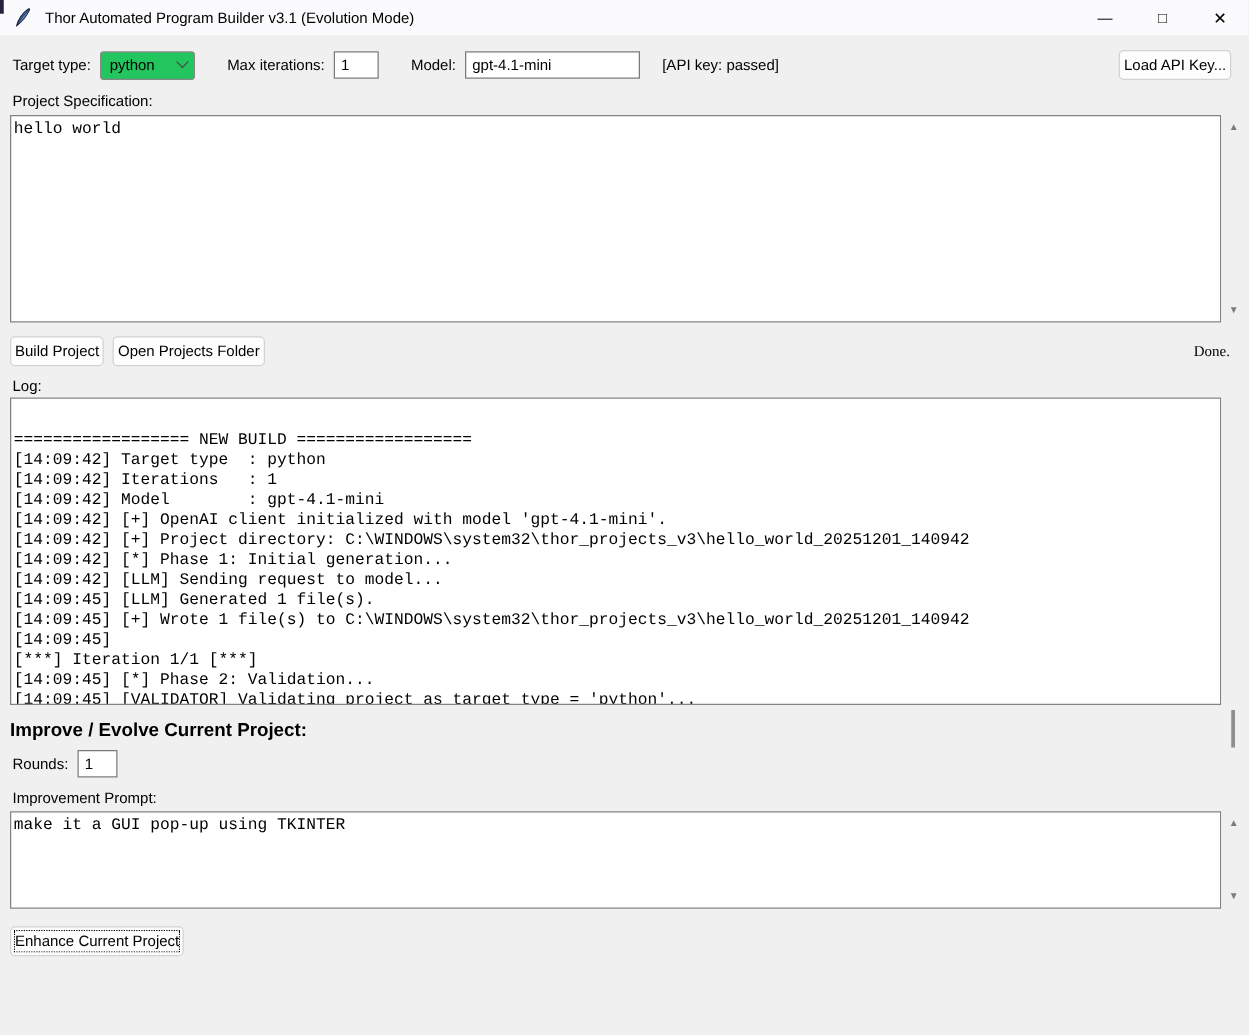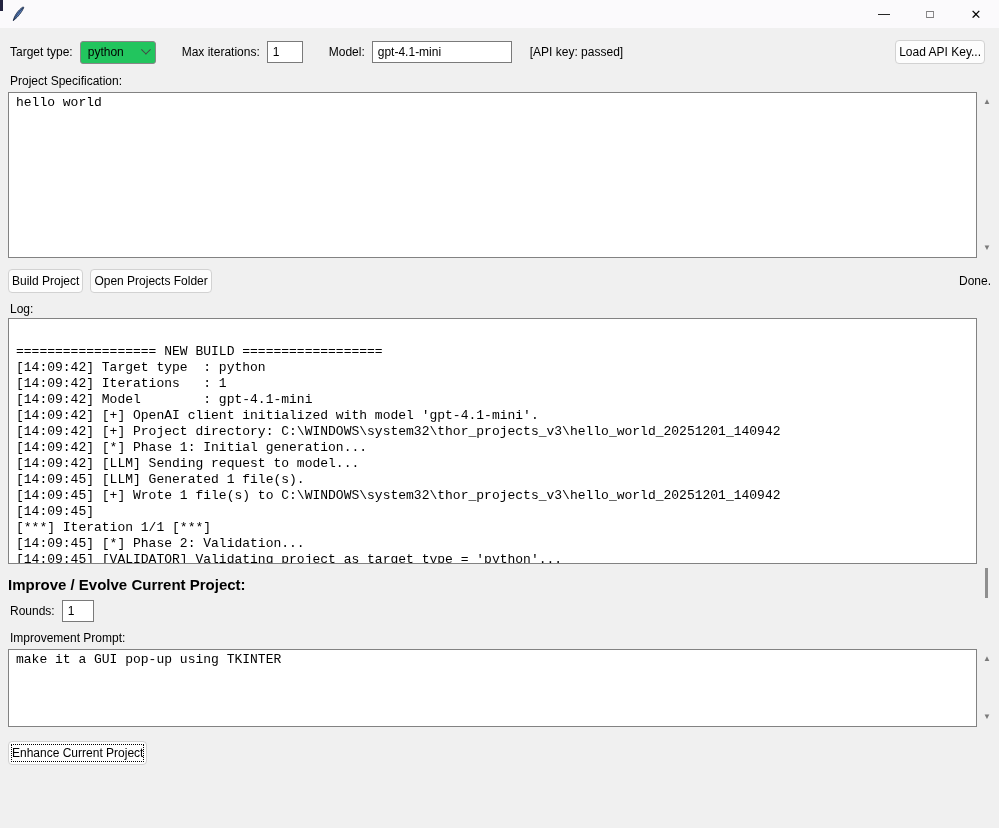--- a/index.html
+++ b/index.html
@@ -69,21 +69,21 @@
   .load-btn { position: absolute; right: 0; top: 1px; }
 
   
   .section-label { margin: 9px 0 0 10px; }
 
   
   .box-row { display: flex; margin: 4px 2px 0 8px; }
   .textbox {
     flex: 1; background: #fff;
     border: 1px solid #828282;
-    padding: 2px 7px;
+    padding: 2px 2px;
     font-family: "Liberation Mono", monospace;
     font-size: 13px; line-height: 16px;
     overflow: hidden; white-space: pre;
   }
   .spec-row  { height: 166px; }
   .log-row   { height: 246px; margin-top: 2px; }
   .prompt-row{ height: 78px; }
   .vscroll { width: 20px; position: relative; background: #f0f0f0; flex: 0 0 auto; }
   .vscroll .arrow {
     position: absolute; left: 0; right: 0; text-align: center;
@@ -95,41 +95,42 @@
     position: absolute; left: 8px; top: 250px;
     width: 3px; height: 30px; background: #8f8f8f;
   }
   .log-pre { margin-top: -9px; }
 
   
   .actions {
     display: flex; gap: 7px; align-items: center;
     margin: 11px 0 0 8px; height: 24px; position: relative;
   }
-  .status { position: absolute; right: 8px; }
+  .status { position: absolute; right: 15px; font-family: Liberation Serif, serif; }
 
   
   .improve-heading { font-size: 15px; font-weight: bold; margin: 12px 0 0 8px; }
   .rounds-row { display: flex; align-items: center; margin: 7px 0 0 10px; }
   .entry.rounds { width: 32px; margin-left: 7px; }
   .prompt-label { margin: 9px 0 0 10px; }
   .enhance-btn { margin: 14px 0 0 8px; outline: 1px dotted #000; outline-offset: -4px; }
 </style>
 </head>
 <body>
 
 
 
 
 <div class="titlebar">
   <div class="corner-sliver"></div>
   <svg class="app-icon" viewBox="0 0 16 17">
     <path d="M2.5 15.5 C3.5 10.5, 7.5 4.5, 12.5 1.2 C13.3 0.8, 13.8 1.3, 13.4 2.2 C11.2 6.8, 7.5 11.5, 3.6 14.6 Z" fill="#5a83c4" stroke="#16233c" stroke-width="0.9"></path>
     <path d="M2.5 15.5 C5 11, 9 5.5, 13 1.8" fill="none" stroke="#16233c" stroke-width="0.7"></path>
   </svg>
+  <span class="title-text">Thor Automated Program Builder v3.1 (Evolution Mode)</span>
   <div class="win-controls">
     <div class="win-btn">
       <span>—</span>
     </div>
     <div class="win-btn">
       <span>□</span>
     </div>
     <div class="win-btn close">
       <span>✕</span>
     </div>

